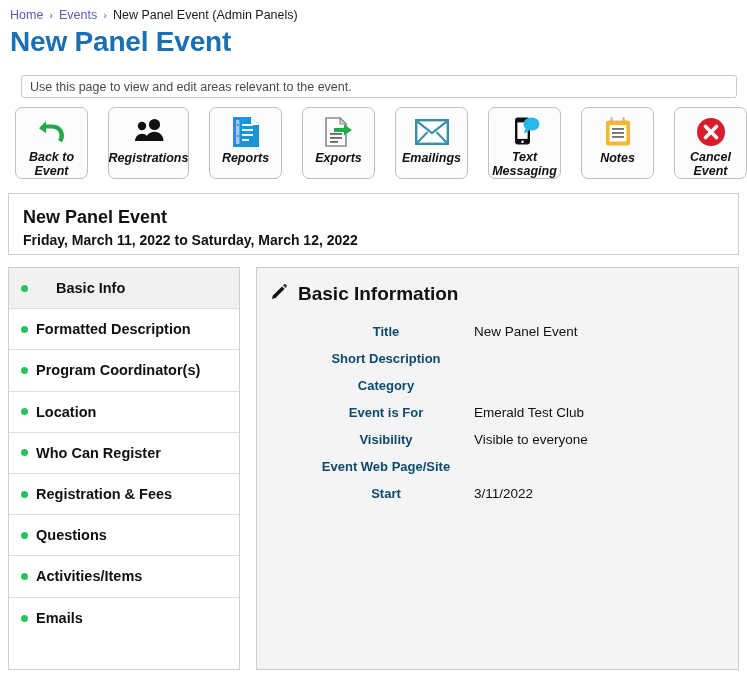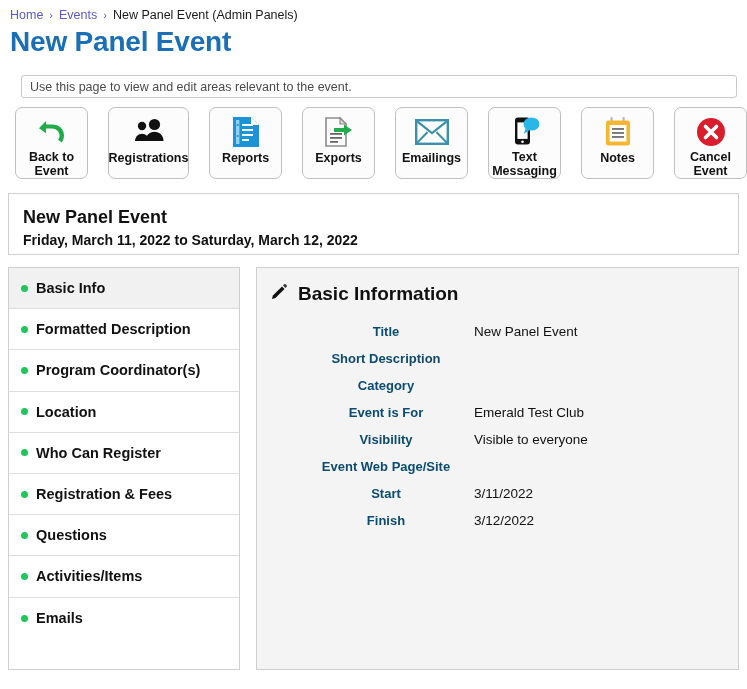--- a/index.html
+++ b/index.html
@@ -49,20 +49,21 @@
     padding: 5px 8px;
     height: 23px;
     line-height: 13px;
   }
 
   
   .toolbar {
     display: flex;
     gap: 20px;
     padding: 9px 0 0 15px;
+    font-style: italic;
   }
   .tool-btn {
     width: 81px;
     height: 72px;
     border: 1px solid #c0c0c0;
     border-radius: 7px;
     background: #fcfcfc;
     display: flex;
     flex-direction: column;
     align-items: center;
@@ -127,21 +128,21 @@
   .side-item {
     height: 41.2px;
     display: flex;
     align-items: center;
     border-bottom: 1px solid #dedede;
     padding-left: 12px;
     cursor: pointer;
     background: #fff;
   }
   .side-item:last-child { border-bottom: none; }
-  .side-item.active { background: #f1f1f1; }
+  .side-item.active { background: #f1f1f1; gap: 20px; }
   .dot {
     width: 7px; height: 7px;
     border-radius: 50%;
     background: #22c45b;
     margin-right: 8px;
     flex: 0 0 7px;
   }
   .side-label {
     font-size: 14.5px;
     font-weight: bold;
@@ -367,19 +368,15 @@
           <div class="field-value">Visible to everyone</div>
         </div>
         <div class="field-row">
           <div class="field-label">Event Web Page/Site</div>
           <div class="field-value"></div>
         </div>
         <div class="field-row">
           <div class="field-label">Start</div>
           <div class="field-value">3/11/2022</div>
         </div>
-        <div class="field-row">
-          <div class="field-label">Finish</div>
-          <div class="field-value">3/12/2022</div>
-        </div>
       </div>
   </div>
 </div>
 
 </body></html>

